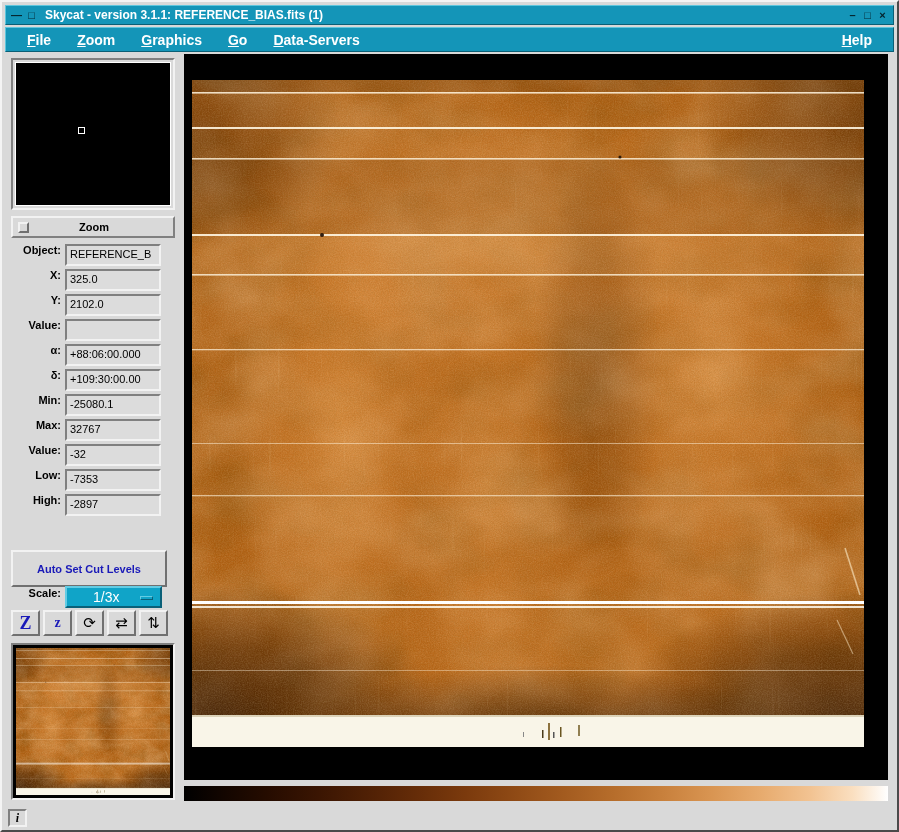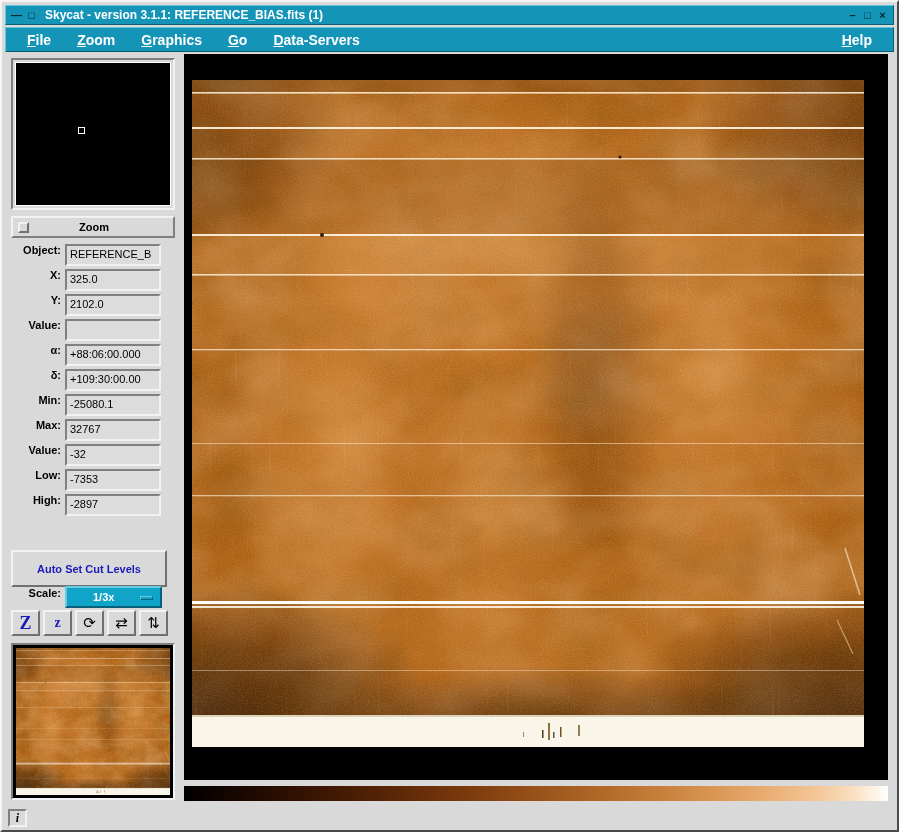--- a/index.html
+++ b/index.html
@@ -44,21 +44,21 @@
     border-color:#808080 #f2f2f2 #f2f2f2 #808080; font-size:11px; padding:2px 0 16px 3px; color:#000;
     overflow:hidden; white-space:nowrap; }
 
   .auto-cut-btn { position:absolute; left:6px; top:496px; width:156px; height:37px; background:#d9d9d9;
     border:2px solid; border-color:#f2f2f2 #707070 #707070 #f2f2f2; color:#1a1ab8; font-weight:bold;
     font-size:11px; display:flex; align-items:center; justify-content:center; cursor:default; }
 
   .scale-row { position:absolute; left:0; top:527px; width:179px; height:24px; display:flex; align-items:center; }
   .scale-label { width:60px; text-align:right; font-weight:bold; font-size:11px; padding-right:4px; color:#000; }
   .scale-menu { width:97px; height:22px; background:#10a4c8; border:2px solid;
-    border-color:#63cce4 #0a6078 #0a6078 #63cce4; color:#fff; font-weight:bold; font-size:11px;
+    border-color:#63cce4 #0a6078 #0a6078 #63cce4; color:#fff; font-weight:normal; font-size:14px;
     display:flex; align-items:center; position:relative; padding-left:26px; cursor:default;margin-top:8px; }
   .scale-menu-indicator { position:absolute; right:7px; top:8px; width:13px; height:4px; background:#10a4c8;
     border:1px solid; border-color:#63cce4 #0a6078 #0a6078 #63cce4; }
 
   .tool-row { position:absolute; left:6px; top:556px; display:flex; gap:3px; }
   .tool-btn { width:29px; height:26px; background:#d9d9d9; border:2px solid;
     border-color:#f2f2f2 #707070 #707070 #f2f2f2; display:flex; align-items:center; justify-content:center;
     cursor:default; }
   .tool-btn.zcap { font-family:"Liberation Serif",serif; font-weight:bold; font-size:18px; color:#1a1ab8; }
   .tool-btn.zsm  { font-family:"Liberation Serif",serif; font-weight:bold; font-size:14px; color:#1a1ab8; }

